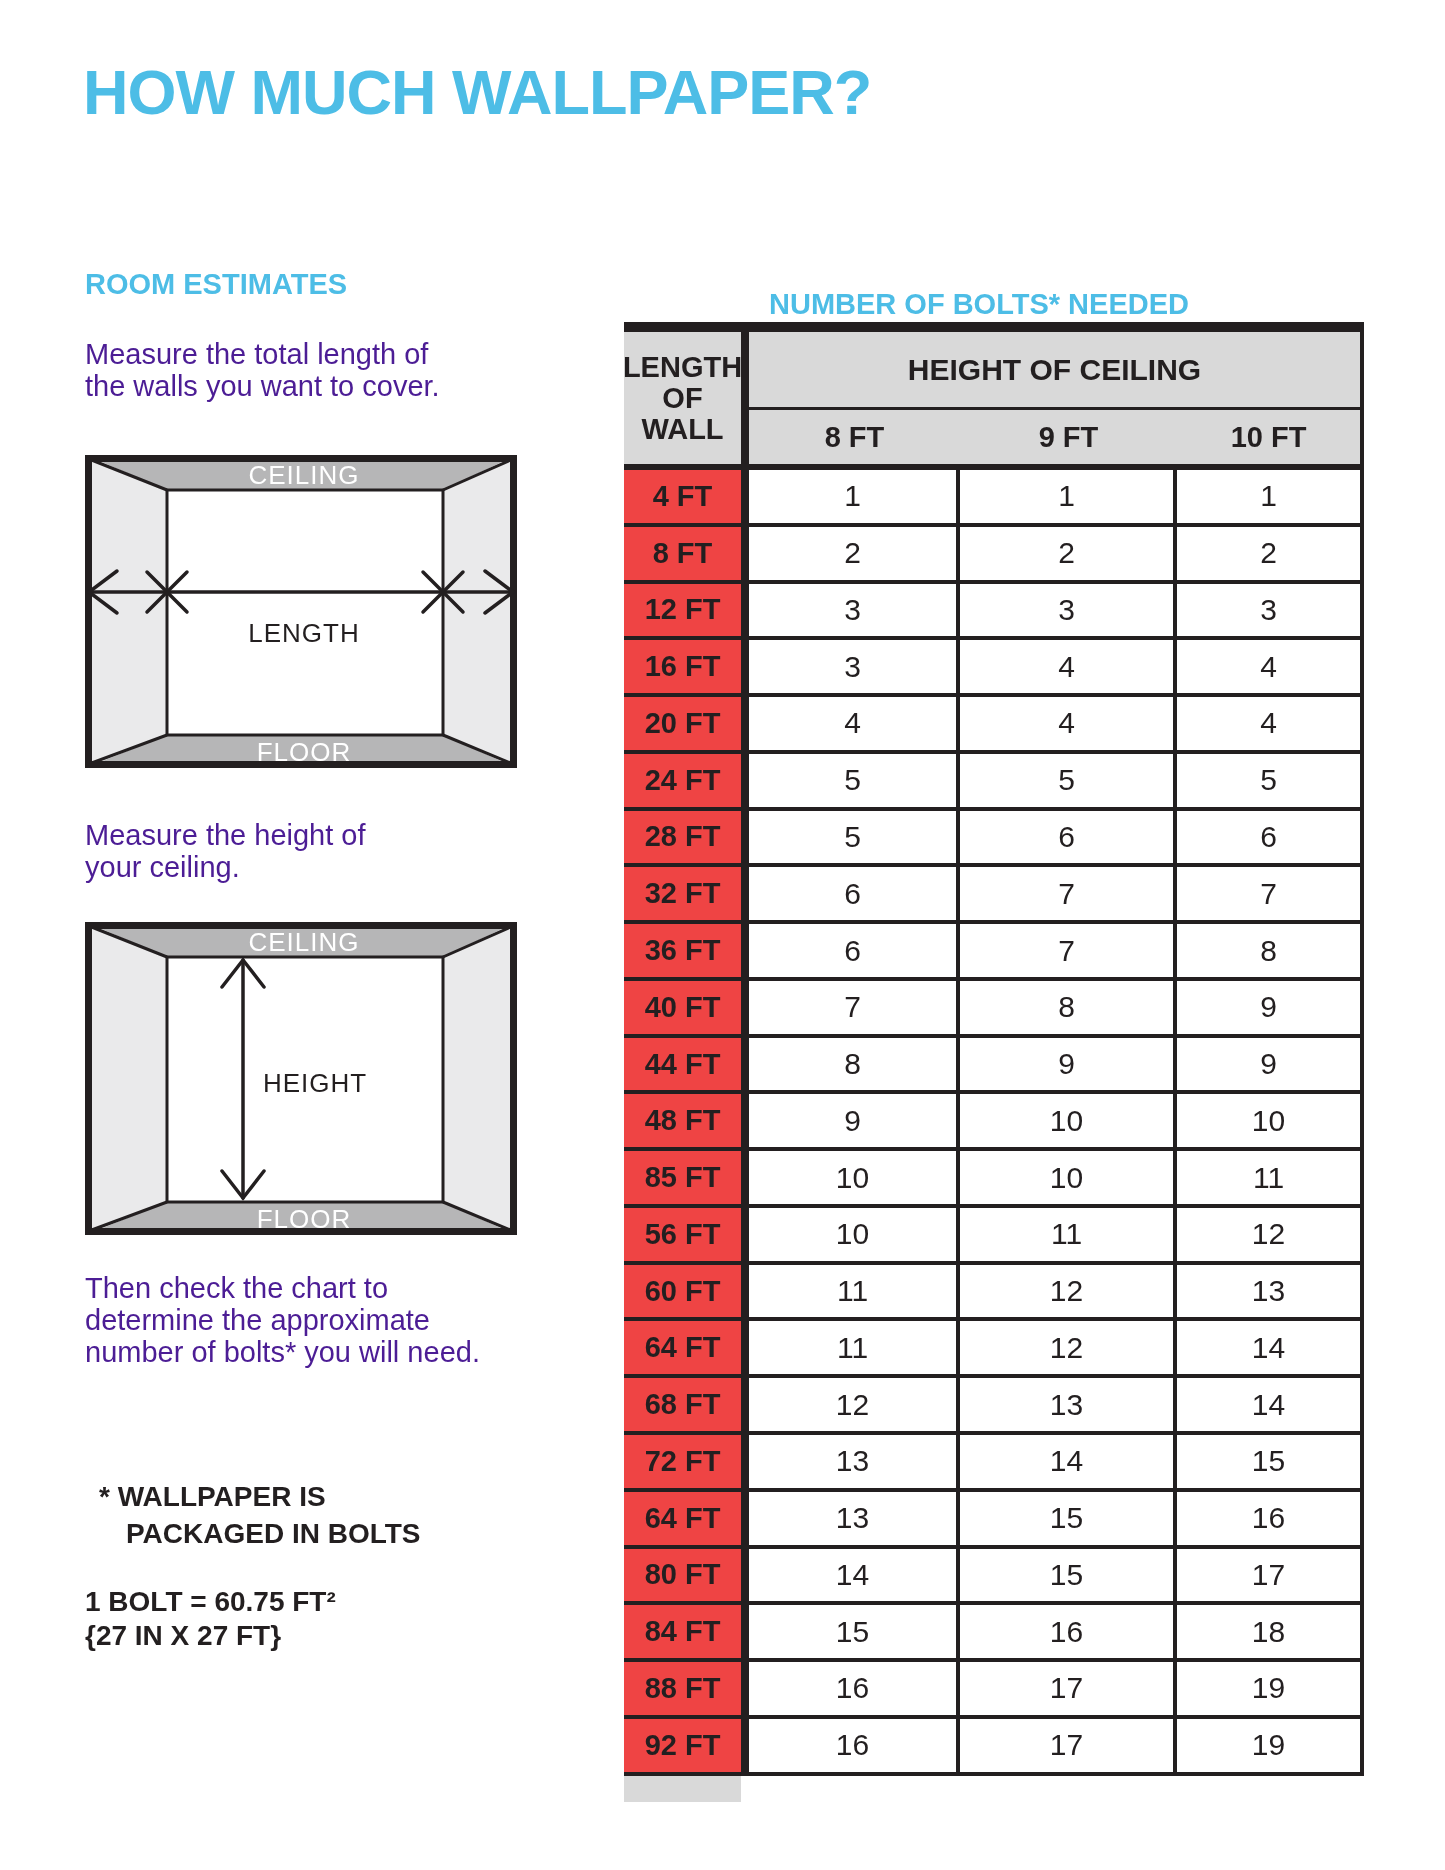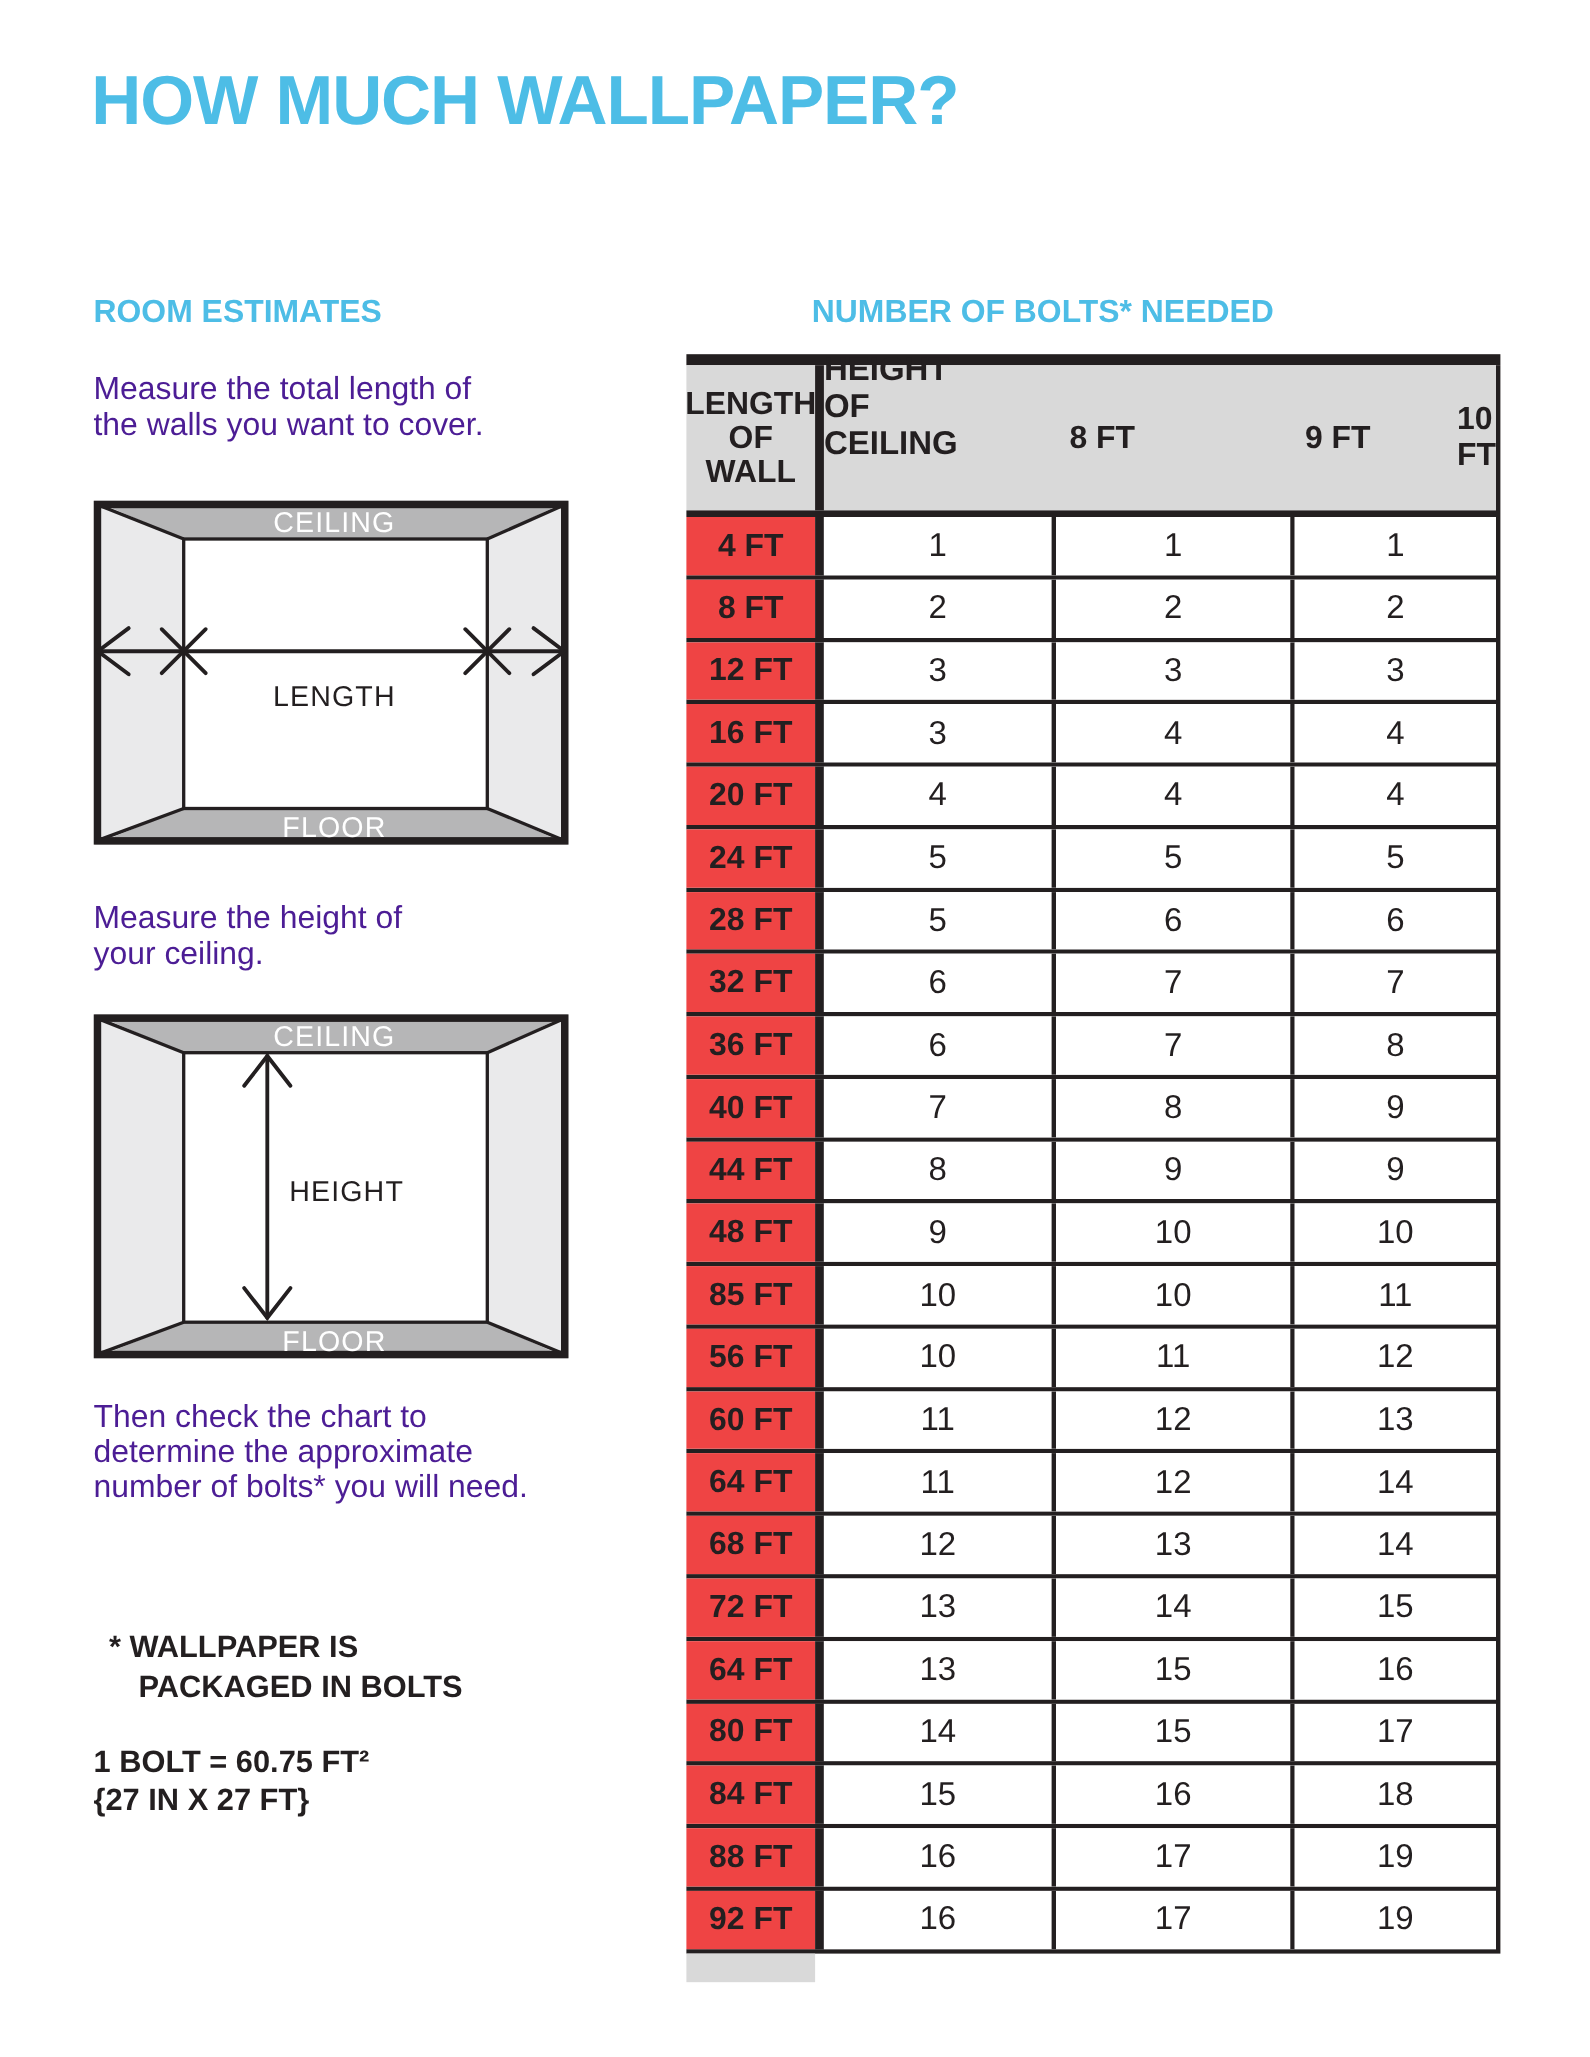--- a/index.html
+++ b/index.html
@@ -10,21 +10,21 @@
   .h1 {
     position:absolute; left:83px; top:56px;
     font-size:63px; font-weight:bold; letter-spacing:-1px; color:#4dbde6;
     white-space:nowrap;
   }
   .sec {
     position:absolute; top:268px; font-size:29px; font-weight:bold; color:#4dbde6;
     white-space:nowrap;
   }
   .sec.left-sec { left:85px; }
-  .sec.table-sec { left:738px; }
+  .sec.table-sec { left:769px;margin-top:20px; }
   .para { position:absolute; left:85px; font-size:29px; line-height:32px; color:#4c1d95; }
   .para.p1 { top:338px; }
   .para.p2 { top:819px; }
   .para.p3 { top:1272px; }
   .foot { position:absolute; left:99px; top:1478px; font-size:28px; font-weight:bold; line-height:37px; }
   .foot .indent { padding-left:27px; }
   .boltinfo { position:absolute; left:85px; top:1585px; font-size:28px; font-weight:bold; line-height:34px; }
   .diagram { position:absolute; left:85px; width:432px; height:313px; }
   .diagram.d1 { top:455px; }
   .diagram.d2 { top:922px; }
@@ -33,21 +33,21 @@
   
   .table-wrap { position:absolute; left:624px; top:322px; width:740px; }
   .topbar { width:740px; height:10px; background:#231f20; }
   .table-main { border-right:4px solid #231f20; }
   .thead { display:flex; height:132px; background:#d9d9d9; }
   .corner {
     width:117px; display:flex; flex-direction:column; justify-content:center; align-items:center;
     font-weight:bold; font-size:29px; line-height:31px; text-align:center;
   }
   .vdiv { width:8px; background:#231f20; flex:0 0 8px; }
-  .headright { flex:1; display:flex; flex-direction:row;justify-content:space-between; }
+  .headright { flex:1; display:flex; flex-direction:column;justify-content:space-between; }
   .group { height:75px; display:flex; align-items:center; justify-content:center; font-weight:bold; font-size:30px; }
   .hdiv { height:3px; background:#231f20; }
   .subrow { flex:1; display:flex; }
   .sub { display:flex; align-items:center; justify-content:center; font-weight:bold; font-size:29px; }
   .sub.c1 { width:211px; }
   .sub.c2 { width:217px; }
   .sub.c3 { flex:1; }
   .thickdiv { height:6px; background:#231f20; }
   .trow { display:flex; height:56.78px; box-sizing:border-box; border-bottom:4px solid #231f20; }
   .lab {

